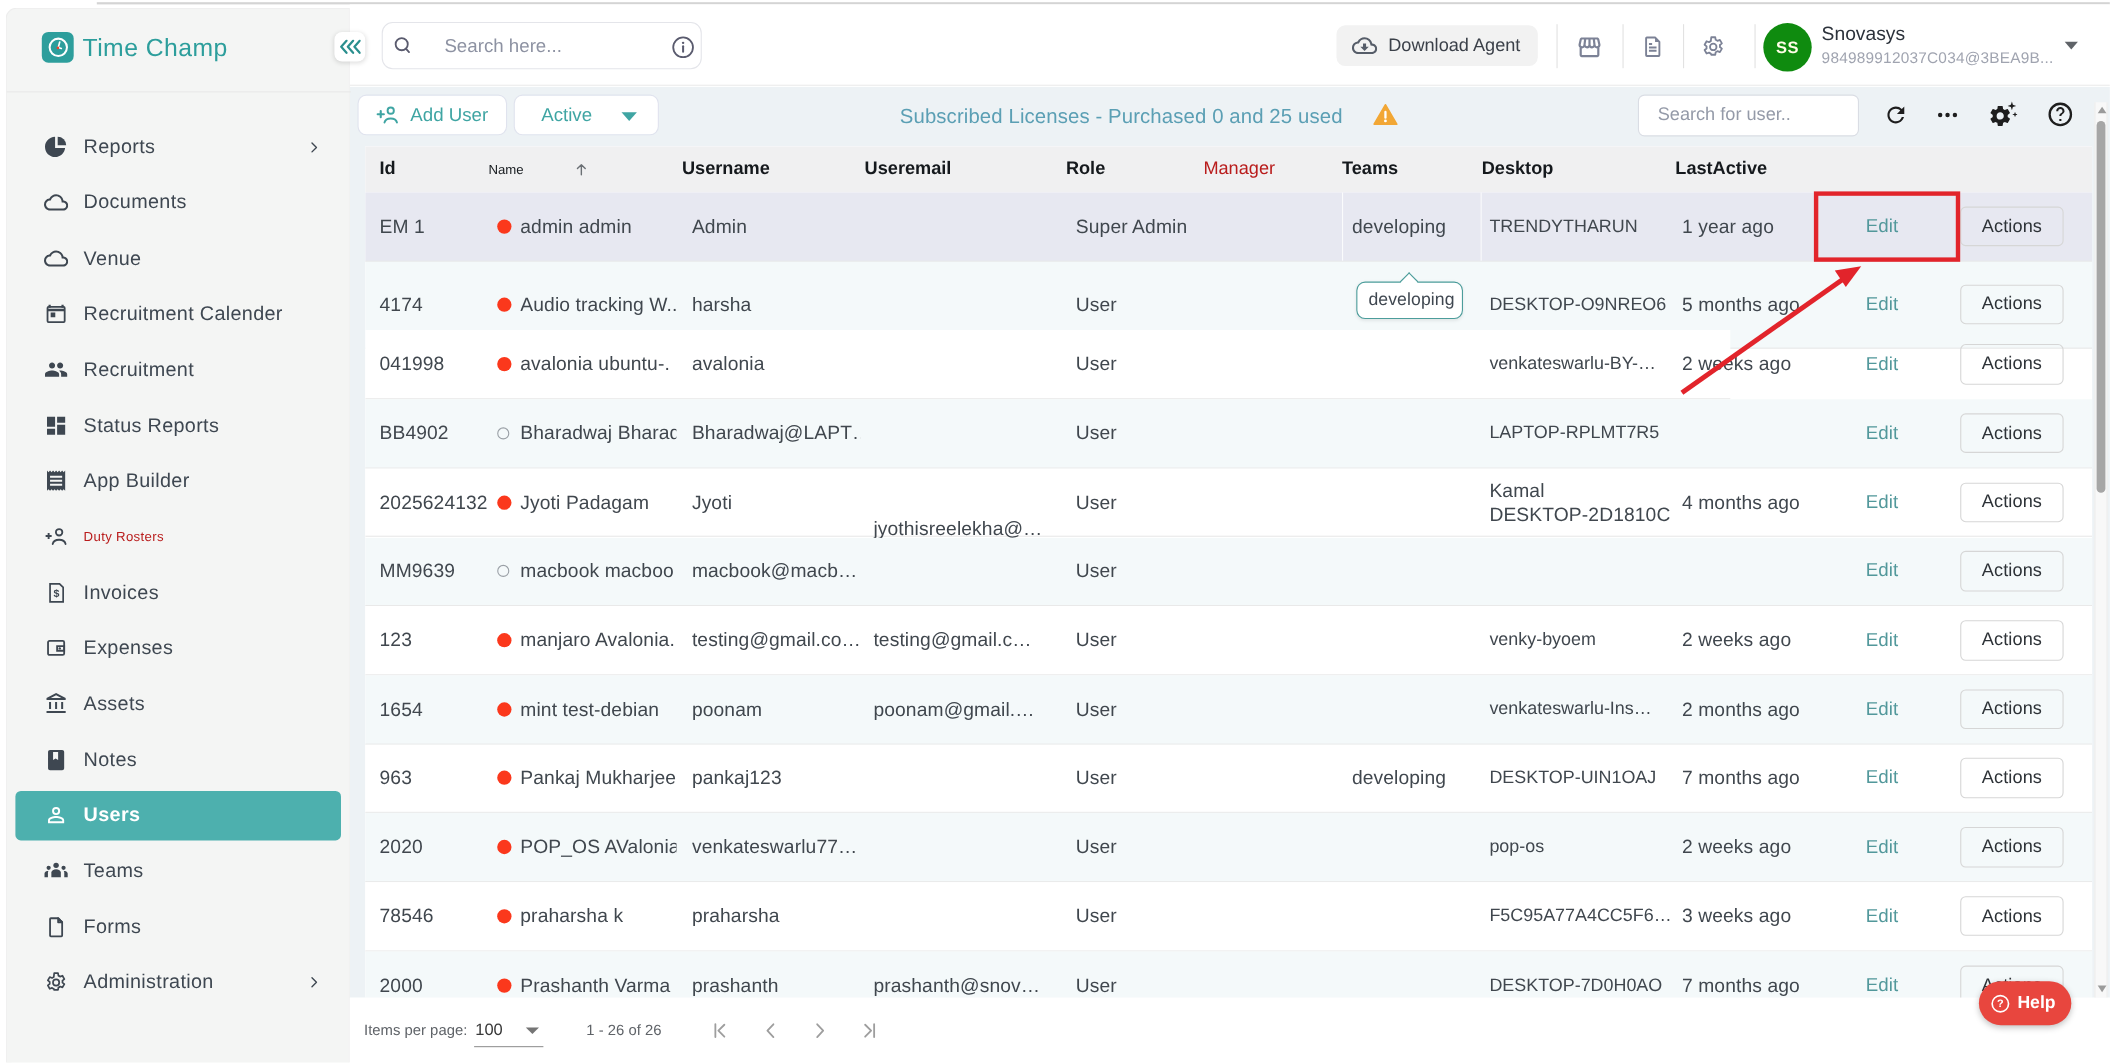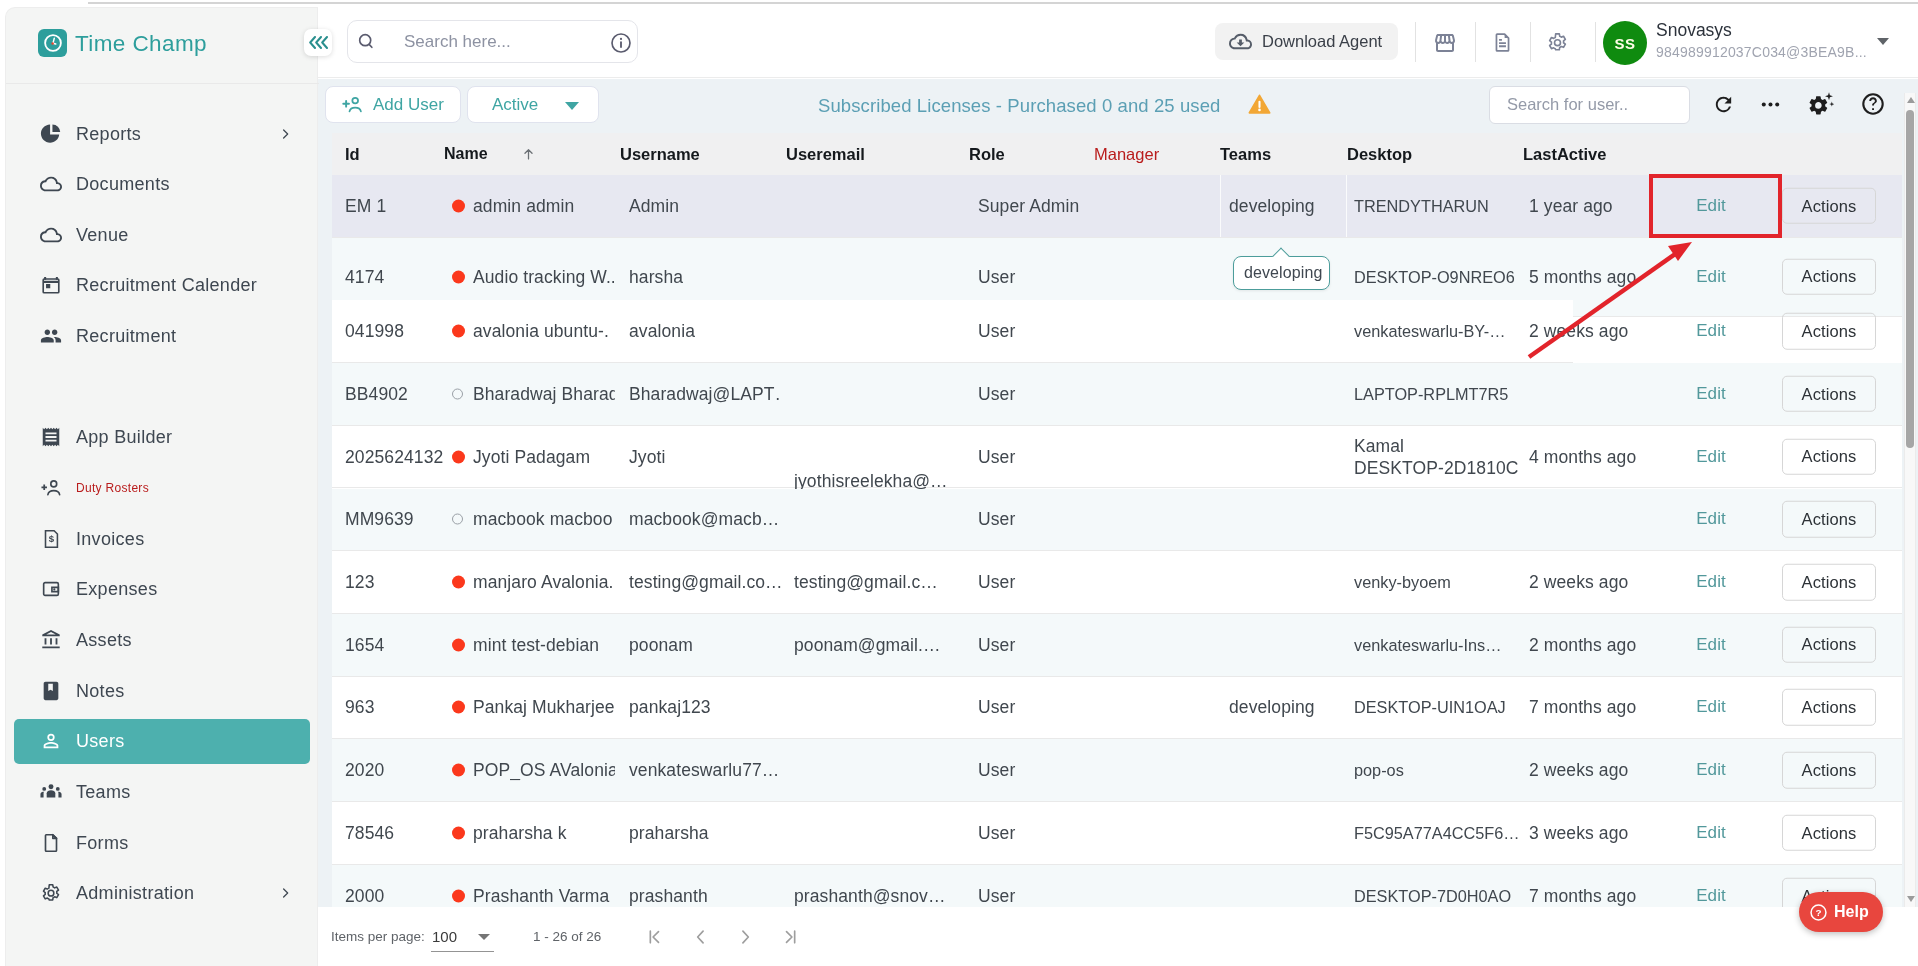--- a/index.html
+++ b/index.html
@@ -54,20 +54,26 @@
             <path fill="currentColor" d="M4.5 3.2h2.2v3H4.5zM17.3 3.2h2.2v3h-2.2zM6.6 11h4.6v4.6H6.6z"></path>
           </svg></span>
         <span style="position:absolute;left:62px;top:50%;transform:translateY(-50%);font-size:18px;letter-spacing:0.3px;color:#3e4751;white-space:nowrap;">Recruitment Calender</span>
       </div>
       <div style="position:absolute;left:8px;top:305.6px;width:296px;height:45px;">
         <span style="position:absolute;left:26px;top:50%;transform:translateY(-50%);color:#3e4751;line-height:0;"><svg width="22" height="22" viewBox="0 0 24 24" style="">
             <path fill="currentColor" d="M16 11c1.66 0 2.99-1.34 2.99-3S17.66 5 16 5c-1.66 0-3 1.34-3 3s1.34 3 3 3zm-8 0c1.66 0 2.99-1.34 2.99-3S9.66 5 8 5C6.34 5 5 6.34 5 8s1.34 3 3 3zm0 2c-2.33 0-7 1.17-7 3.5V19h14v-2.5c0-2.33-4.67-3.5-7-3.5zm8 0c-.29 0-.62.02-.97.05 1.16.84 1.97 1.97 1.97 3.45V19h6v-2.5c0-2.33-4.67-3.5-7-3.5z"></path>
           </svg></span>
         <span style="position:absolute;left:62px;top:50%;transform:translateY(-50%);font-size:18px;letter-spacing:0.3px;color:#3e4751;white-space:nowrap;">Recruitment</span>
       </div>
+      <div style="position:absolute;left:8px;top:356.2px;width:296px;height:45px;">
+        <span style="position:absolute;left:26px;top:50%;transform:translateY(-50%);color:#3e4751;line-height:0;"><svg width="22" height="22" viewBox="0 0 24 24" style="">
+            <path fill="currentColor" d="M3 13h8V3H3v10zm0 8h8v-6H3v6zm10 0h8V11h-8v10zm0-18v6h8V3h-8z"></path>
+          </svg></span>
+        <span style="position:absolute;left:62px;top:50%;transform:translateY(-50%);font-size:18px;letter-spacing:0.3px;color:#3e4751;white-space:nowrap;">Status Reports</span>
+      </div>
       <div style="position:absolute;left:8px;top:406.9px;width:296px;height:45px;">
         <span style="position:absolute;left:26px;top:50%;transform:translateY(-50%);color:#3e4751;line-height:0;"><svg width="22" height="22" viewBox="0 0 24 24" style="">
             <path fill="currentColor" d="M18 17H6v-2h12v2zm0-4H6v-2h12v2zm0-4H6V7h12v2zM3 22l1.5-1.5L6 22l1.5-1.5L9 22l1.5-1.5L12 22l1.5-1.5L15 22l1.5-1.5L18 22l1.5-1.5L21 22V2l-1.5 1.5L18 2l-1.5 1.5L15 2l-1.5 1.5L12 2l-1.5 1.5L9 2 7.5 3.5 6 2 4.5 3.5 3 2v20z"></path>
           </svg></span>
         <span style="position:absolute;left:62px;top:50%;transform:translateY(-50%);font-size:18px;letter-spacing:0.3px;color:#3e4751;white-space:nowrap;">App Builder</span>
       </div>
       <div style="position:absolute;left:8px;top:457.6px;width:296px;height:45px;">
         <span style="position:absolute;left:26px;top:50%;transform:translateY(-50%);color:#3e4751;line-height:0;"><svg width="22" height="22" viewBox="0 0 24 24" style="">
             <circle cx="15" cy="7.5" r="3.2" fill="none" stroke="currentColor" stroke-width="1.8"></circle>
             <path fill="none" stroke="currentColor" stroke-width="1.8" d="M8.6 19.2c.6-2.8 3.6-4.3 6.4-4.3s5.8 1.5 6.4 4.3" stroke-linecap="round"></path>
@@ -99,21 +105,21 @@
       <div style="position:absolute;left:8px;top:660.1px;width:296px;height:45px;">
         <span style="position:absolute;left:26px;top:50%;transform:translateY(-50%);color:#3e4751;line-height:0;"><svg width="22" height="22" viewBox="0 0 24 24" style="">
             <path fill="currentColor" d="M18 2H6c-1.1 0-2 .9-2 2v16c0 1.1.9 2 2 2h12c1.1 0 2-.9 2-2V4c0-1.1-.9-2-2-2zM9 4h5v8l-2.5-1.5L9 12V4z"></path>
           </svg></span>
         <span style="position:absolute;left:62px;top:50%;transform:translateY(-50%);font-size:18px;letter-spacing:0.3px;color:#3e4751;white-space:nowrap;">Notes</span>
       </div>
       <div style="position:absolute;left:8px;top:710.8px;width:296px;height:45px;background:#4db0ae;border-radius:5px;">
         <span style="position:absolute;left:26px;top:50%;transform:translateY(-50%);color:#fff;line-height:0;"><svg width="22" height="22" viewBox="0 0 24 24" style="">
             <path fill="currentColor" d="M12 5.9a2.1 2.1 0 1 1 0 4.2 2.1 2.1 0 0 1 0-4.2zm0 9c2.97 0 6.1 1.46 6.1 2.1v1.1H5.9V17c0-.64 3.13-2.1 6.1-2.1M12 4a4 4 0 1 0 0 8 4 4 0 0 0 0-8zm0 9c-2.67 0-8 1.34-8 4v3h16v-3c0-2.66-5.33-4-8-4z"></path>
           </svg></span>
-        <span style="position:absolute;left:62px;top:50%;transform:translateY(-50%);font-size:18px;letter-spacing:0.3px;color:#fff;white-space:nowrap;font-weight:normal;">Users</span>
+        <span style="position:absolute;left:62px;top:50%;transform:translateY(-50%);font-size:18px;letter-spacing:0.3px;color:#fff;white-space:nowrap;font-weight:bold;">Users</span>
       </div>
       <div style="position:absolute;left:8px;top:761.4px;width:296px;height:45px;">
         <span style="position:absolute;left:26px;top:50%;transform:translateY(-50%);color:#3e4751;line-height:0;"><svg width="22" height="22" viewBox="0 0 24 24" style="">
             <circle cx="12" cy="6.2" r="2.7" fill="currentColor"></circle>
             <path fill="currentColor" d="M12 10c-2.5 0-4.7 1.35-4.7 3.4V18h9.4v-4.6c0-2.05-2.2-3.4-4.7-3.4z"></path>
             <circle cx="4.6" cy="8.6" r="2.1" fill="currentColor"></circle>
             <path fill="currentColor" d="M4.6 11.5c-2.1 0-4.1 1.1-4.1 2.8V18h3.4v-4.6c0-.9.3-1.7.9-2.4-.1 0-.1 0-.2 0z"></path>
             <circle cx="19.4" cy="8.6" r="2.1" fill="currentColor"></circle>
             <path fill="currentColor" d="M19.4 11.5c2.1 0 4.1 1.1 4.1 2.8V18h-3.4v-4.6c0-.9-.3-1.7-.9-2.4.1 0 .1 0 .2 0z"></path>
           </svg></span>
@@ -218,21 +224,21 @@
         <path fill="currentColor" d="M19.4 1.2 20.2 4l2.8.9-2.8.9-.8 2.8-.9-2.8-2.8-.9 2.8-.9zM22 9.8l.55 1.75 1.75.55-1.75.55L22 14.4l-.55-1.75-1.75-.55 1.75-.55z"></path>
       </svg></span>
   <span class="abs" style="left:1861px;top:92px;line-height:0;color:#1e1e1e;"><svg width="24" height="24" viewBox="0 0 24 24" style="">
         <circle cx="12" cy="12" r="9.7" fill="none" stroke="currentColor" stroke-width="2.1"></circle>
         <path fill="currentColor" d="M11.1 16.2h1.9v1.9h-1.9zm.95-10.9c-2.1 0-3.8 1.7-3.8 3.8h1.9c0-1.05.85-1.9 1.9-1.9s1.9.85 1.9 1.9c0 1.9-2.85 1.66-2.85 4.37h1.9c0-2.03 2.85-2.37 2.85-4.37 0-2.1-1.7-3.8-3.8-3.8z"></path>
       </svg></span>
 
   <div class="abs" style="left:332px;top:133px;width:1570px;height:774px;background:#fff;overflow:hidden;">
     <div class="abs" style="left:0;top:0;width:1570px;height:42px;background:#f0f0f1;">
         <span style="position:absolute;left:13px;top:50%;transform:translateY(-50%);font-weight:bold;font-size:16.5px;color:#15191d;white-space:nowrap;">Id</span>
-        <span style="position:absolute;left:112px;top:50%;transform:translateY(-50%);font-weight:bold;font-size:16px;color:#15191d;white-space:nowrap;">Name</span>
+        <span style="position:absolute;left:112px;top:50%;transform:translateY(-50%);font-weight:normal;font-size:12px;color:#15191d;white-space:nowrap;">Name</span>
         <span style="position:absolute;left:288px;top:50%;transform:translateY(-50%);font-weight:bold;font-size:16.5px;color:#15191d;white-space:nowrap;">Username</span>
         <span style="position:absolute;left:454px;top:50%;transform:translateY(-50%);font-weight:bold;font-size:16.5px;color:#15191d;white-space:nowrap;">Useremail</span>
         <span style="position:absolute;left:637px;top:50%;transform:translateY(-50%);font-weight:bold;font-size:16.5px;color:#15191d;white-space:nowrap;">Role</span>
         <span style="position:absolute;left:762px;top:50%;transform:translateY(-50%);font-weight:normal;font-size:16.5px;color:#b91c1c;white-space:nowrap;">Manager</span>
         <span style="position:absolute;left:888px;top:50%;transform:translateY(-50%);font-weight:bold;font-size:16.5px;color:#15191d;white-space:nowrap;">Teams</span>
         <span style="position:absolute;left:1015px;top:50%;transform:translateY(-50%);font-weight:bold;font-size:16.5px;color:#15191d;white-space:nowrap;">Desktop</span>
         <span style="position:absolute;left:1191px;top:50%;transform:translateY(-50%);font-weight:bold;font-size:16.5px;color:#15191d;white-space:nowrap;">LastActive</span>
         <span style="position:absolute;left:188px;top:50%;transform:translateY(-50%);color:#6b7075;line-height:0;"><svg width="17" height="17" viewBox="0 0 24 24" style="">
             <path fill="none" stroke="currentColor" stroke-width="1.8" stroke-linecap="round" stroke-linejoin="round" d="M12 19V6M7 11l5-5 5 5"></path>
           </svg></span>

